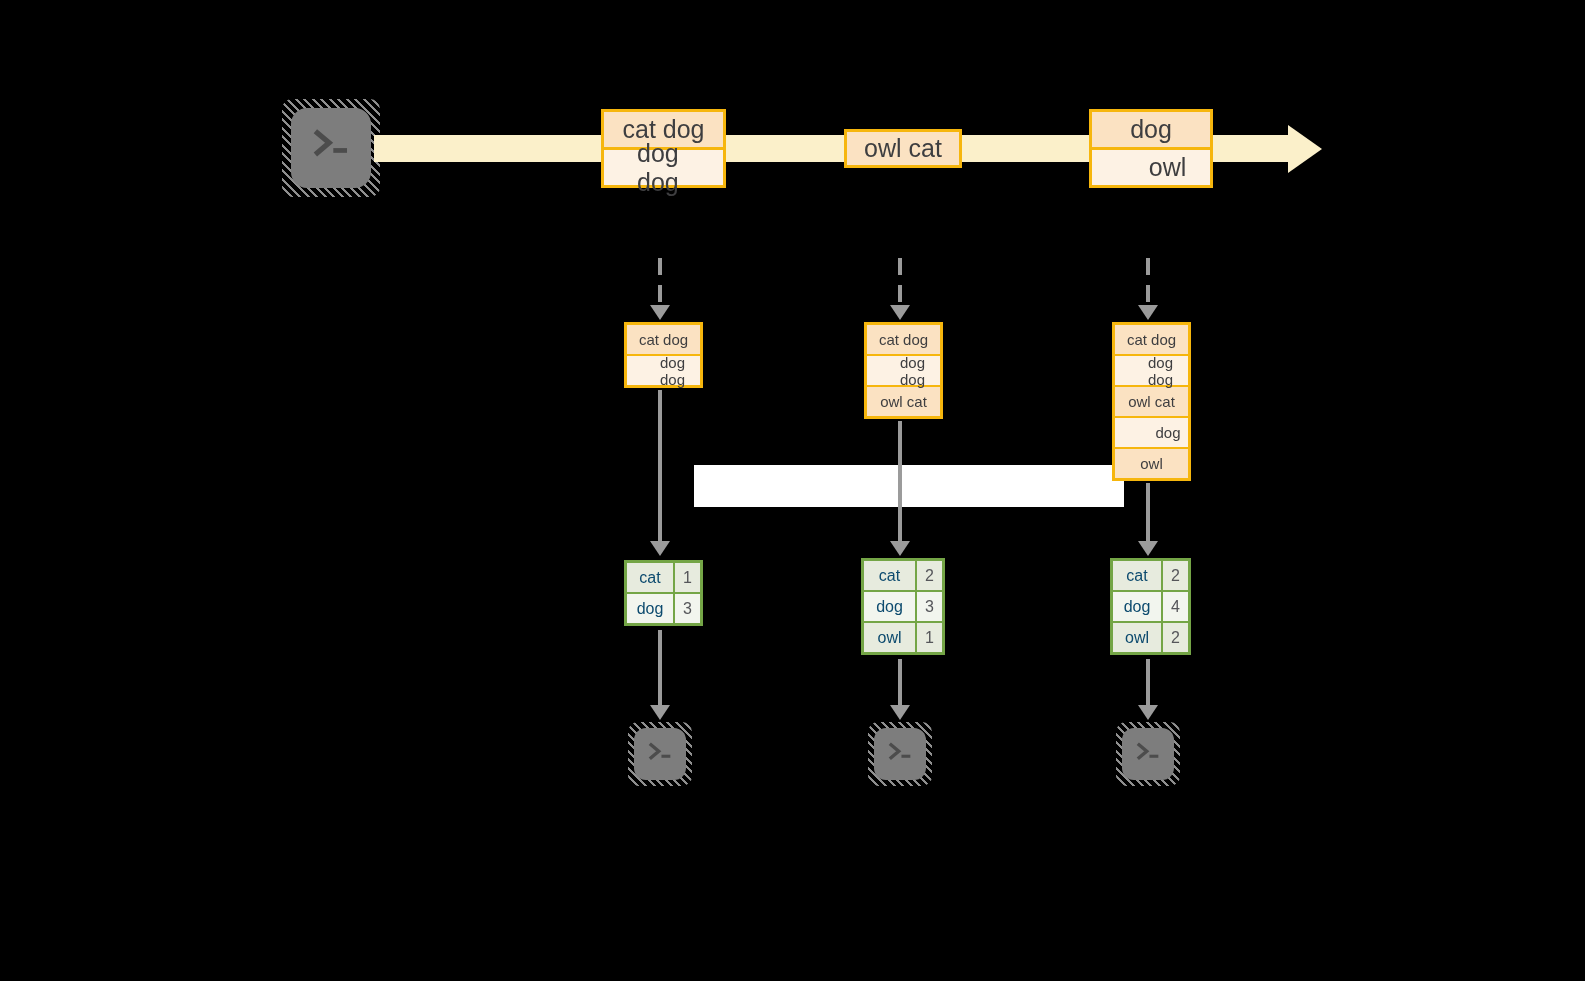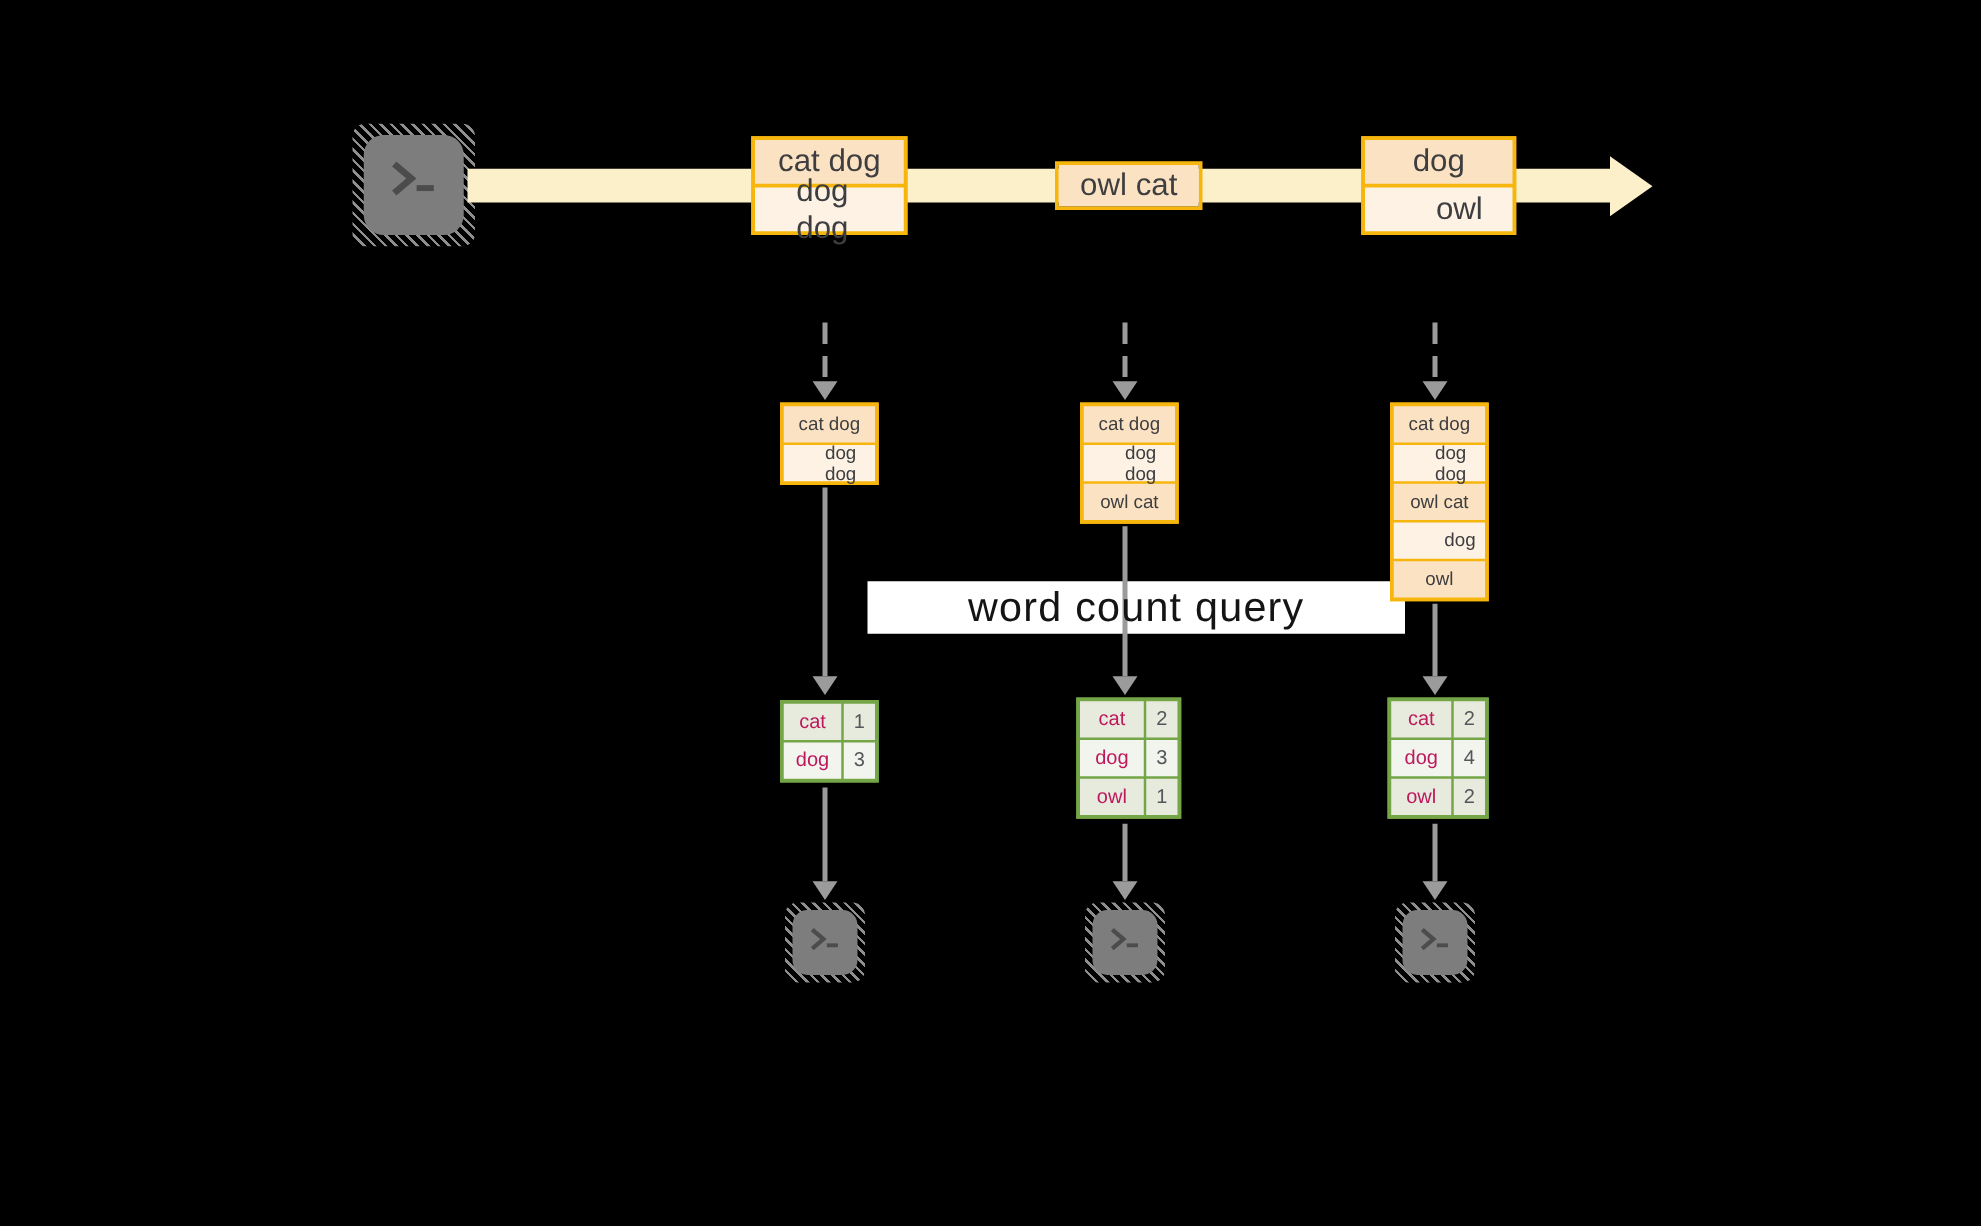--- a/index.html
+++ b/index.html
@@ -58,21 +58,21 @@
   .banner-bg { position:absolute; left:694px; top:465px; width:430px; height:42px; background:#FFFFFF; z-index:3; }
   .banner-label {
     position:absolute; left:694px; top:465px; width:430px; height:42px; z-index:5;
     display:flex; align-items:center; justify-content:center;
     font-size:33px; font-weight:300; letter-spacing:1px; color:#141414;
   }
   
   .tbl { position:absolute; z-index:6; border:3px solid #74A546; background:#74A546; }
   .trow { display:flex; height:29px; }
   .trow + .trow { margin-top:2px; }
-  .tword { flex:1; display:flex; align-items:center; justify-content:center; font-size:16px; color:#be185d; }
+  .tword { flex:1; display:flex; align-items:center; justify-content:center; font-size:16px; color:#0c4a6e; }
   .tcount { width:25px; margin-left:2px; display:flex; align-items:center; justify-content:center; font-size:16px; color:#55565A; }
   .ra .tword, .ra .tcount { background:#E7EBDE; }
   .rb .tword, .rb .tcount { background:#F2F5EE; }
 </style>
 </head>
 <body>
 
 <div class="stage">
 
   <div class="term" style="left:282px;top:99px;width:98px;height:98px;">
@@ -137,21 +137,20 @@
   </div>
   <div class="arrow" style="left:890px;top:421px;height:135px;">
     <div class="sline"></div>
       <div class="ahead"></div>
   </div>
   <div class="arrow" style="left:1138px;top:483px;height:73px;">
     <div class="sline"></div>
       <div class="ahead"></div>
   </div>
 
-  <div class="banner-label">word count query</div>
 
   <div class="tbl" style="left:624px;top:560px;width:73px;">
     <div class="trow ra">
       <div class="tword">cat</div>
       <div class="tcount">1</div>
     </div>
     <div class="trow rb">
       <div class="tword">dog</div>
       <div class="tcount">3</div>
     </div>

